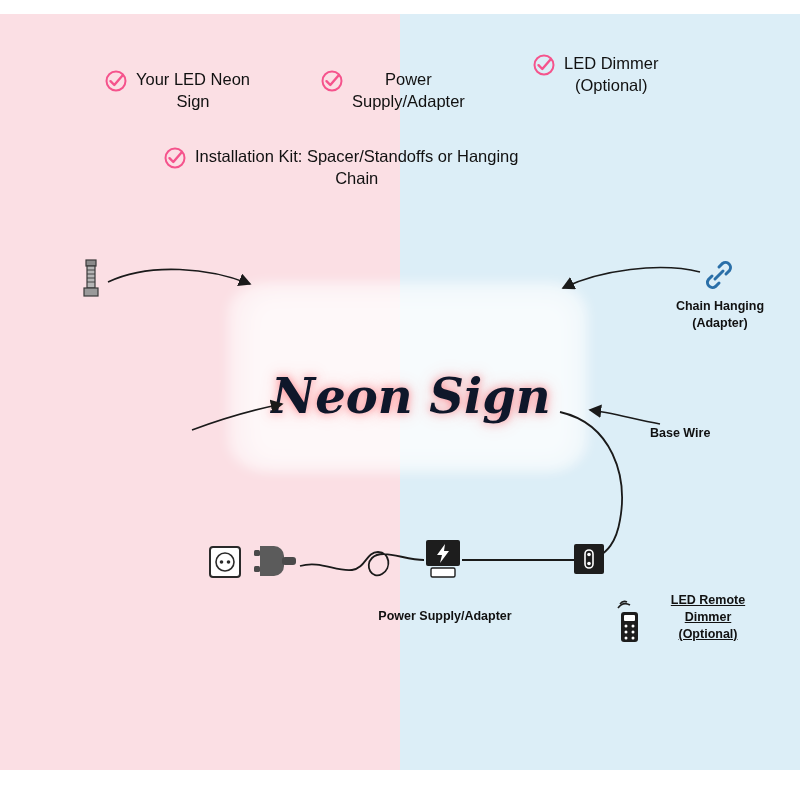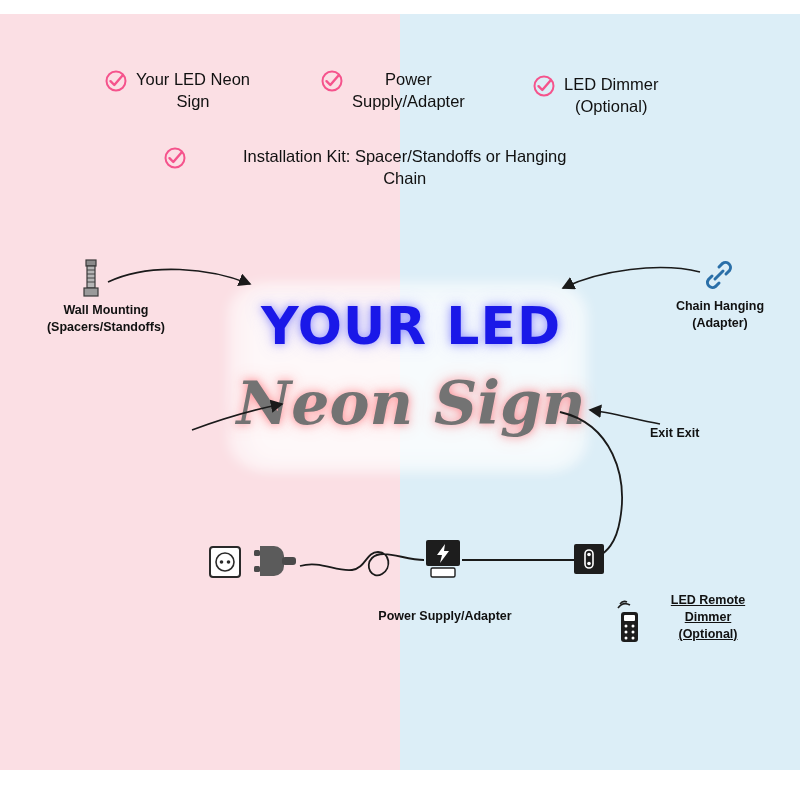--- a/index.html
+++ b/index.html
@@ -62,23 +62,23 @@
   .check-label {
     font-size: 16.5px;
     color: #111111;
     line-height: 1.35;
     text-align: center;
     white-space: pre-line;
   }
 
   .checklist-1 { left: 104px; top: 68px; width: 215px; }
   .checklist-2 { left: 320px; top: 68px; width: 205px; }
-  .checklist-3 { left: 532px; top: 73px; width: 180px; }
+  .checklist-3 { left: 532px; top: 52px; width: 180px; }
   .checklist-4 { left: 163px; top: 145px; width: 490px; }
-  .checklist-4 .check-label { text-align: center; margin-left: 48px; }
+  .checklist-4 .check-label { text-align: center; }
 
   
   .neon-blob {
     position: absolute;
     left: 228px;
     top: 282px;
     width: 360px;
     height: 190px;
     background: rgba(255,255,255,0.55);
     border-radius: 40px / 32px;
@@ -109,22 +109,22 @@
   }
   .neon-line2 {
     position: absolute;
     left: 236px;
     top: 368px;
     width: 350px;
     text-align: center;
     font-family: "DejaVu Serif", serif;
     font-style: italic;
     font-weight: bold;
-    font-size: 60px;
-    color: #737373;
+    font-size: 48px;
+    color: #0f172a;
     text-shadow: 0 0 8px rgba(255,70,80,0.55), 0 0 18px rgba(255,90,90,0.3);
   }
 
   
   .callout {
     position: absolute;
     font-size: 12.5px;
     color: #111111;
     line-height: 1.35;
     text-align: center;
@@ -197,21 +197,20 @@
         <circle cx="12" cy="12" r="9.5" fill="none" stroke="#f5538c" stroke-width="2"></circle>
         <path d="M6.5 12.2 L10.3 16 L18.5 6.5" fill="none" stroke="#f5538c" stroke-width="2.4" stroke-linecap="round" stroke-linejoin="round"></path>
       </svg>
     </span>
     <span class="check-label">Installation Kit: Spacer/Standoffs or Hanging
 Chain</span>
   </div>
 
   <div class="neon-blob"></div>
   <div class="neon-blob2"></div>
-  <div class="neon-line1">YOUR LED</div>
   <div class="neon-line2">Neon Sign</div>
 
   <svg class="svg-layer" viewBox="0 0 800 800">
     <defs>
       <marker id="ah" markerWidth="9" markerHeight="9" refX="7" refY="4.2" orient="auto">
         <path d="M0,0 L8,4.2 L0,8.4 z" fill="#1a1a1a"></path>
       </marker>
     </defs>
 
     <path d="M108,282 C150,262 210,268 250,284" fill="none" stroke="#1a1a1a" stroke-width="1.6" marker-end="url(#ah)"></path>
@@ -293,23 +292,21 @@
       <rect x="12" y="17" width="11" height="6" rx="1" fill="#ffffff"></rect>
       <circle cx="14" cy="28" r="1.5" fill="#ffffff"></circle>
       <circle cx="21" cy="28" r="1.5" fill="#ffffff"></circle>
       <circle cx="14" cy="34" r="1.5" fill="#ffffff"></circle>
       <circle cx="21" cy="34" r="1.5" fill="#ffffff"></circle>
       <circle cx="14" cy="40" r="1.5" fill="#ffffff"></circle>
       <circle cx="21" cy="40" r="1.5" fill="#ffffff"></circle>
     </svg>
   </div>
 
-  <div class="callout lbl-wall">Wall Mounting
-(Spacers/Standoffs)</div>
   <div class="callout lbl-chain">Chain Hanging
 (Adapter)</div>
-  <div class="callout lbl-exitwire">Exit Exit</div>
+  <div class="callout lbl-exitwire">Base Wire</div>
   <div class="callout lbl-psu">Power Supply/Adapter</div>
   <div class="callout lbl-dimmer">LED Remote
 Dimmer
 (Optional)</div>
 
 </div>
 
 </body></html>

